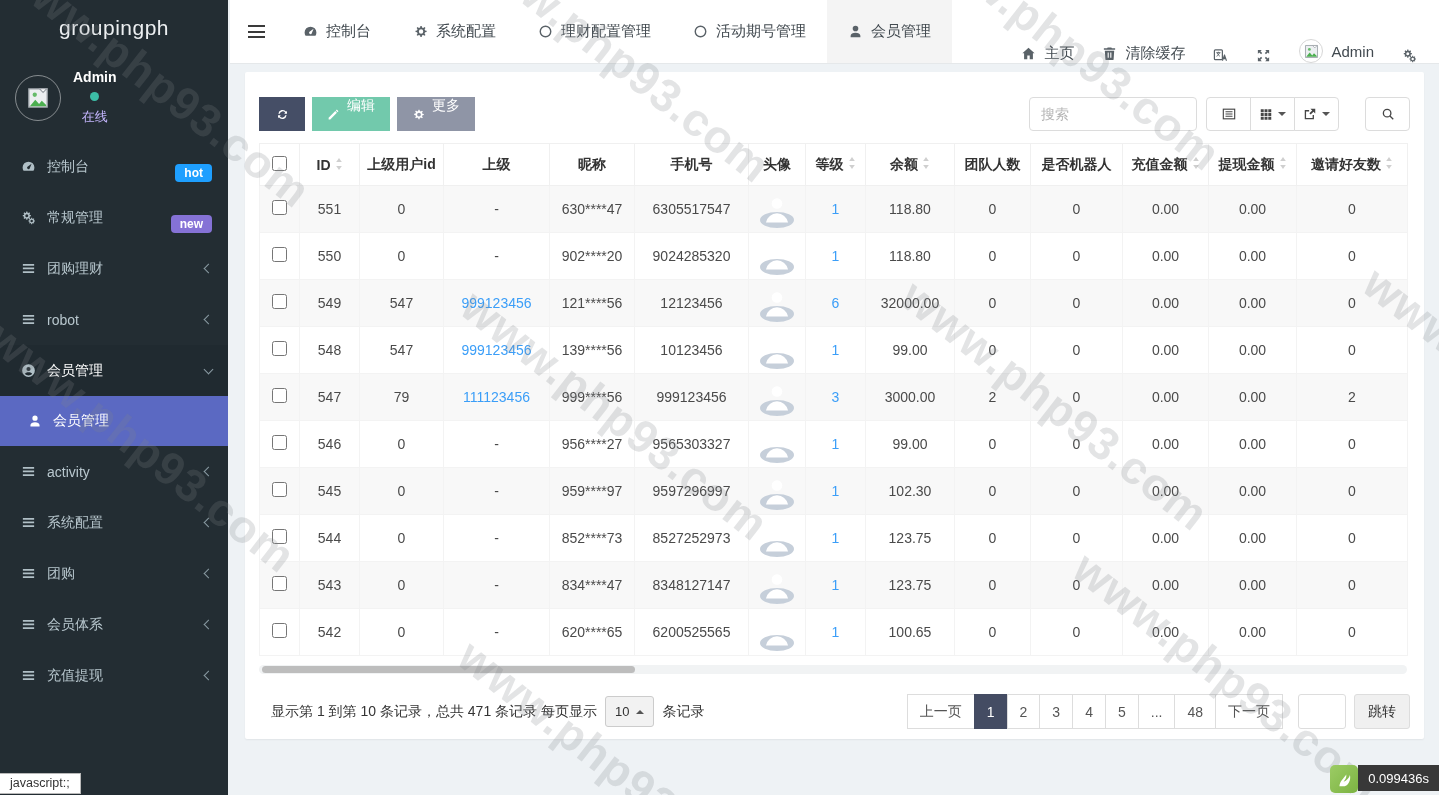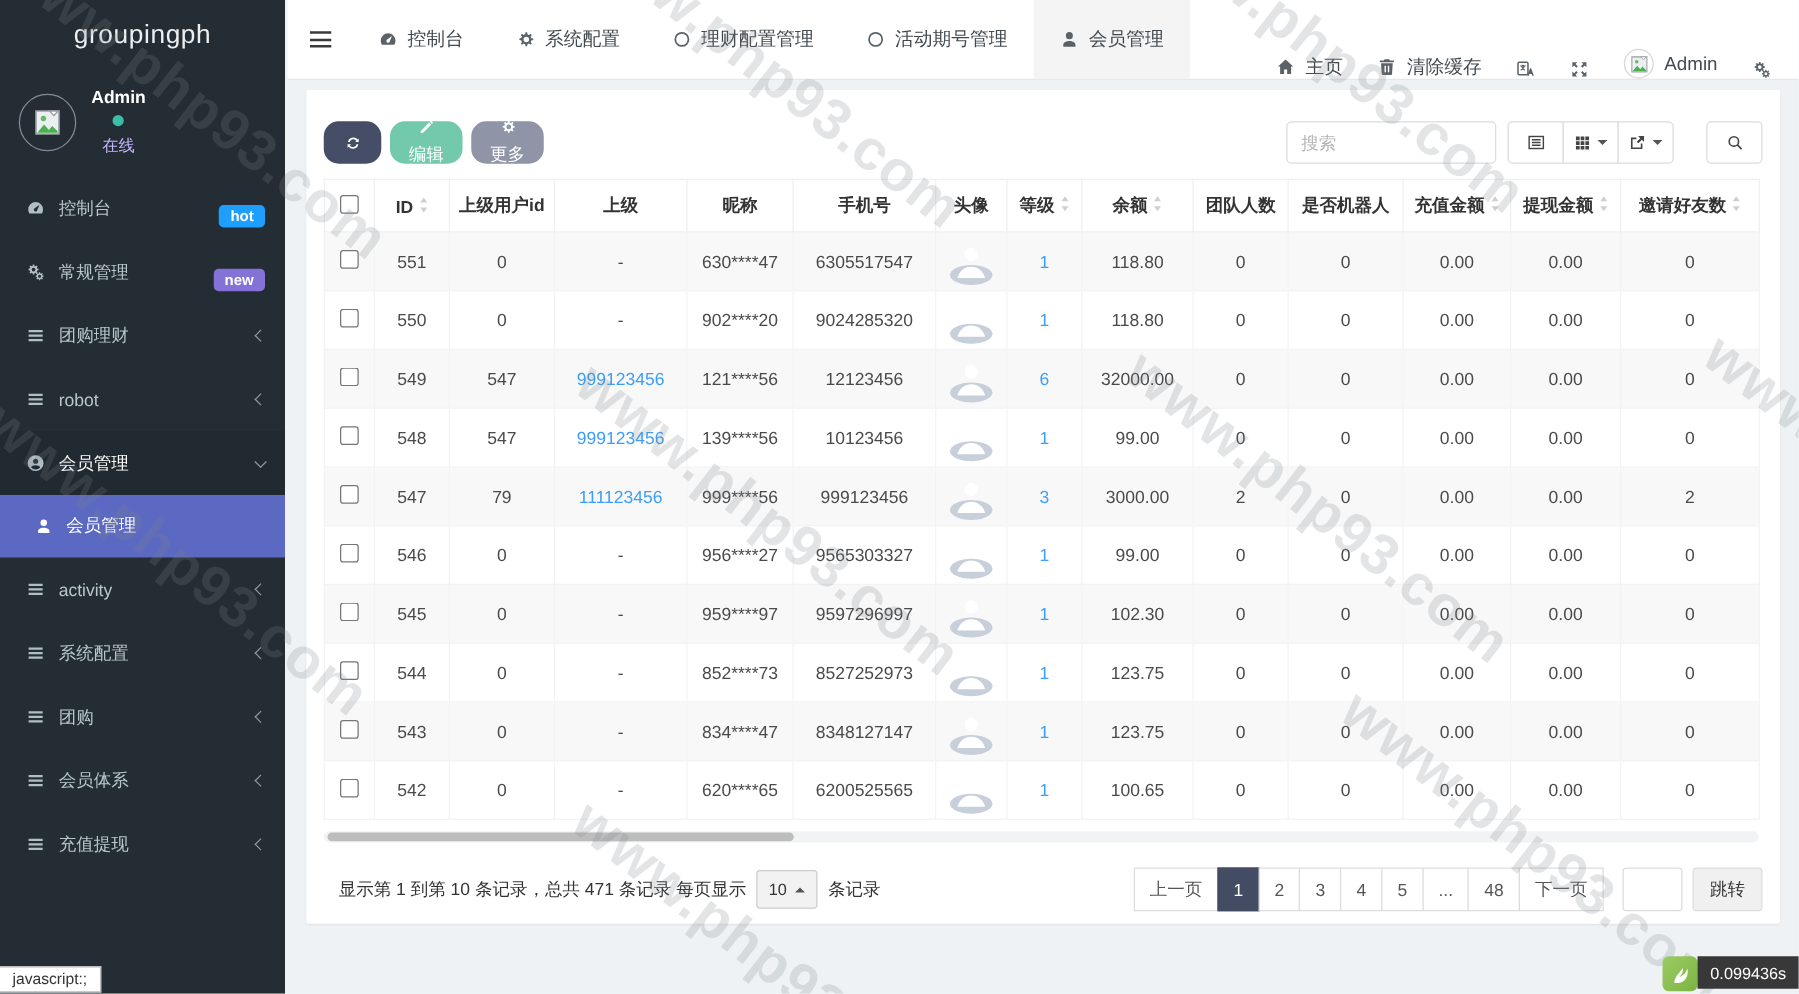--- a/index.html
+++ b/index.html
@@ -44,21 +44,21 @@
   .topnav-right { margin-left:auto; display:flex; align-items:flex-end; padding-right:8px; }
   .topnav-right .nav-item { padding:0 14px; }
   .nav-avatar { width:24px; height:24px; border-radius:50%; border:1px solid #d7d7d7; display:flex; align-items:center; justify-content:center; overflow:hidden; }
   .nav-avatar svg { width:17px; height:17px; }
 
   
   .content { position:absolute; left:230px; top:64px; width:1209px; height:731px; background:#eef2f5; padding:8px 15px; }
   .card { background:#fff; border-radius:2px; box-shadow:0 1px 2px rgba(0,0,0,.06); height:667px; padding:25px 14px 20px; }
 
   .toolbar { display:flex; align-items:center; margin-bottom:12px; }
-  .btn { height:34px; border:none; border-radius:12px; color:#fff; font-size:14px; display:inline-flex; justify-content:center; gap:7px; cursor:pointer; font-family:inherit;flex-direction:column; }
+  .btn { height:34px; border:none; border-radius:0; color:#fff; font-size:14px; display:inline-flex; justify-content:center; gap:7px; cursor:pointer; font-family:inherit; }
   .btn .icon { font-size:13px; }
   .btn-refresh { width:46px; background:var(--refresh-button,#454e66); margin-right:7px; }
   .btn-edit   { background:var(--edit-button,#72c9ac); padding:0 15px; margin-right:7px; }
   .btn-more   { background:var(--more-button,#8f95a6); padding:0 15px; }
   .toolbar-right { margin-left:auto; display:flex; align-items:center; }
   .search-input { width:168px; height:34px; border:1px solid #dcdcdc; border-radius:4px; padding:0 11px; font-size:14px; color:#555; outline:none; font-family:inherit; }
   .search-input::placeholder { color:#b5b5b5; }
   .btn-group { display:flex; margin-left:9px; }
   .tool-btn { min-width:45px; height:34px; background:#fff; border:1px solid #dcdcdc; display:flex; align-items:center; justify-content:center; gap:5px; color:#454545; cursor:pointer; margin-left:-1px; font-size:14px; }
   .btn-group .tool-btn:first-child { border-radius:4px 0 0 4px; margin-left:0; }

